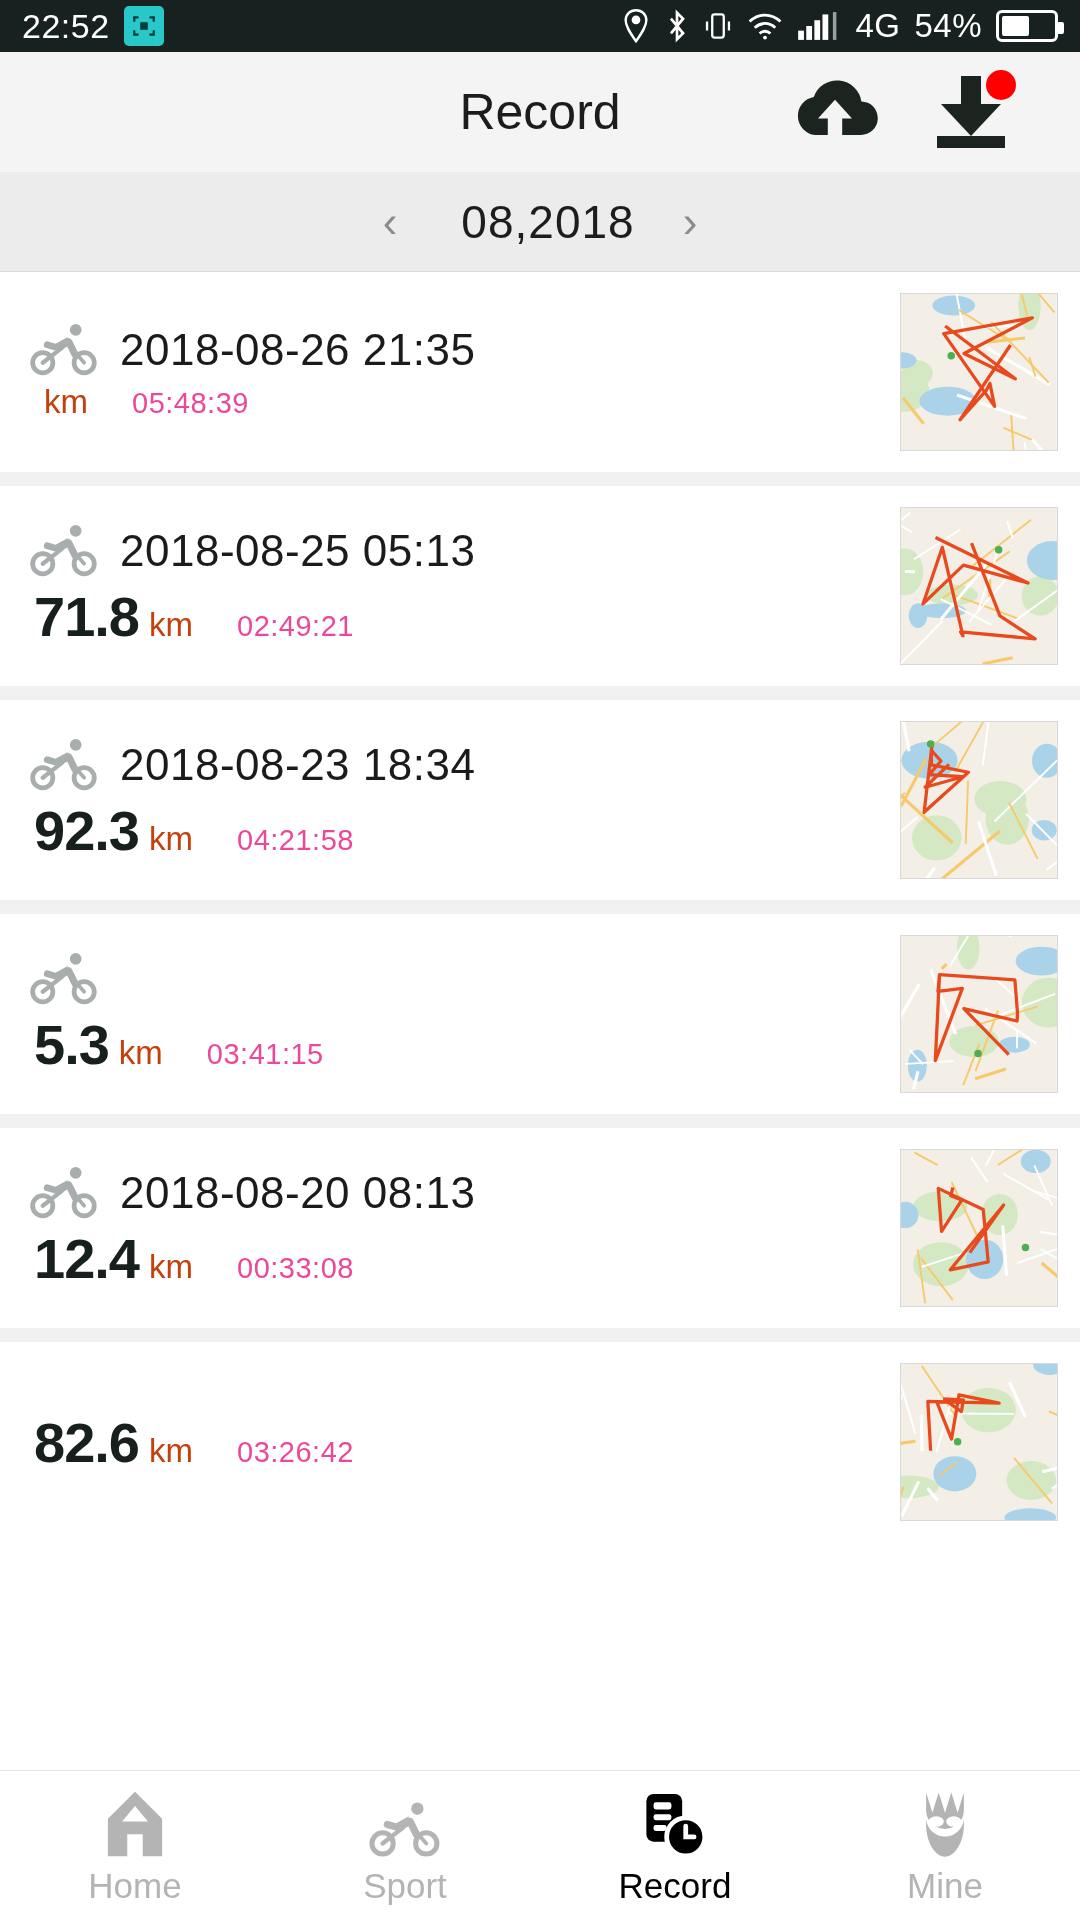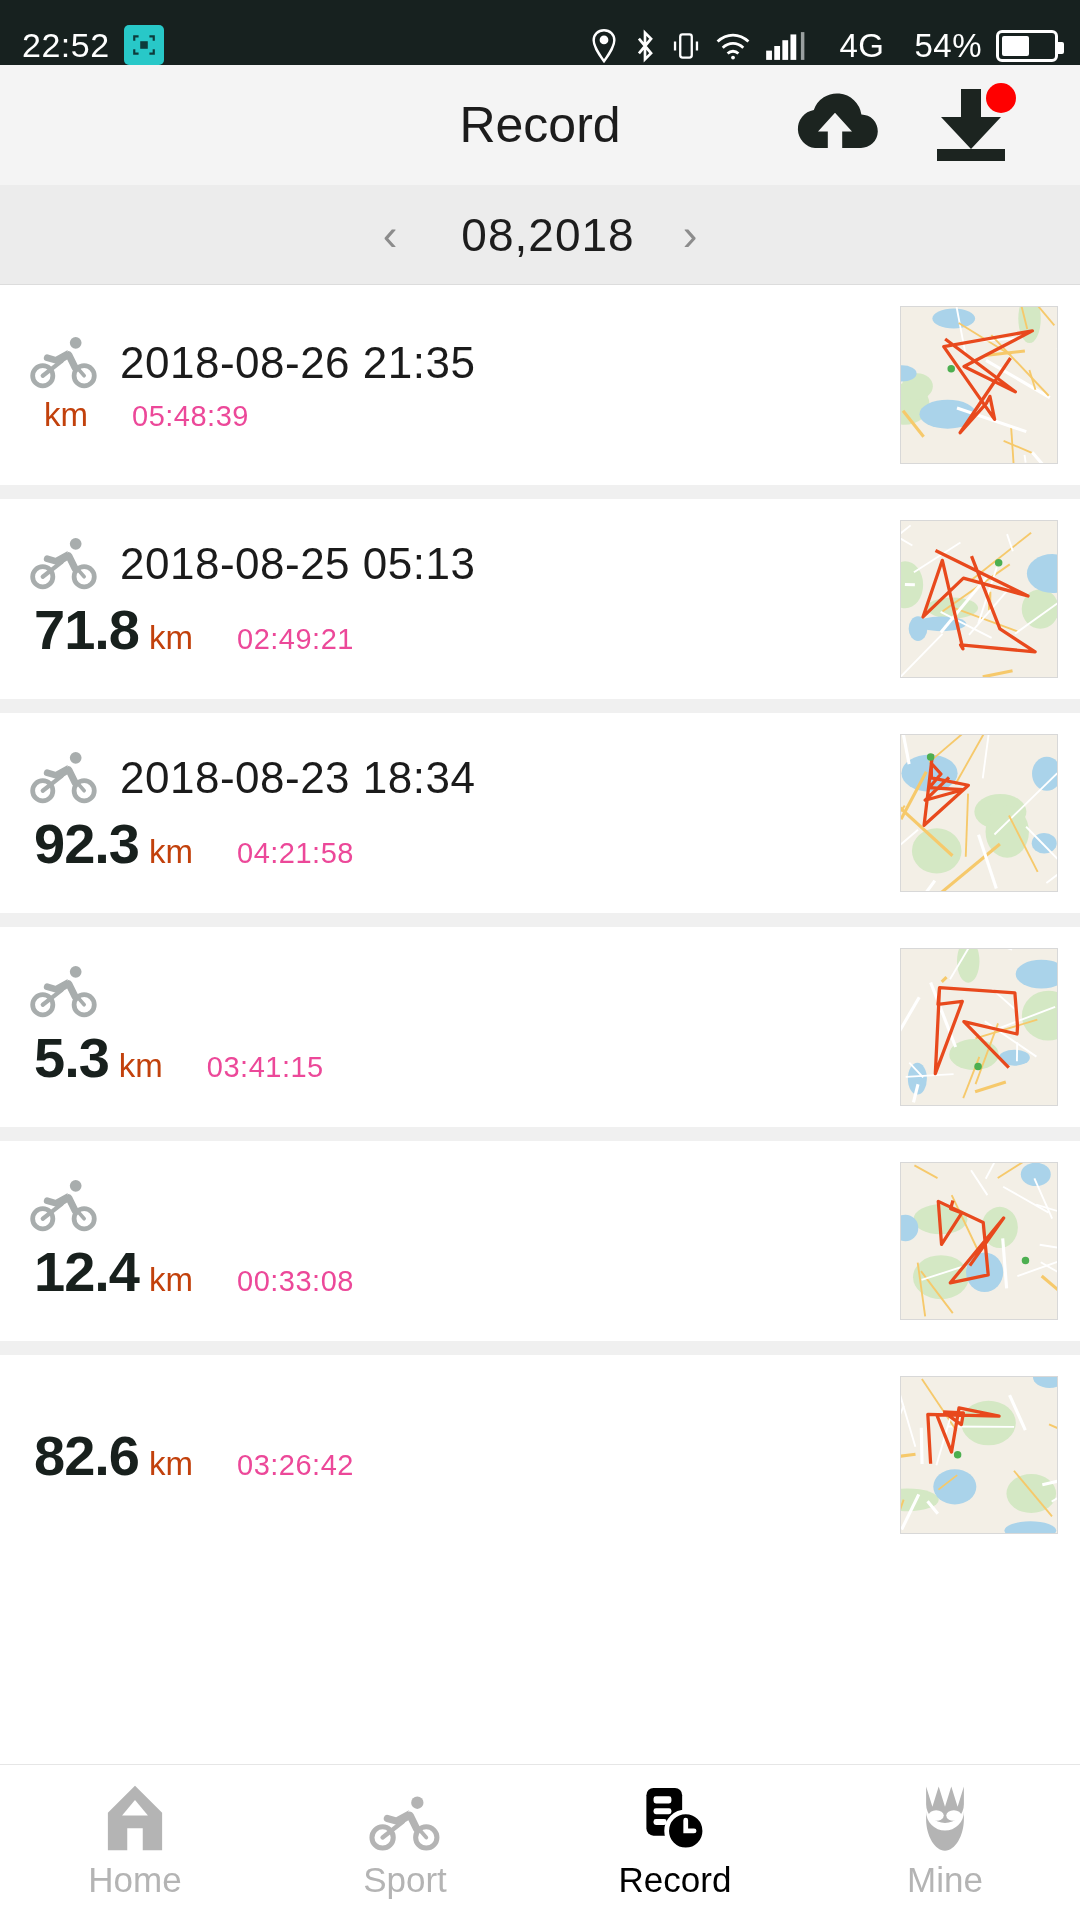--- a/index.html
+++ b/index.html
@@ -5,32 +5,32 @@
   * { margin:0; padding:0; box-sizing:border-box; }
   html, body {
     width:1080px; height:1920px;
     font-family:"Liberation Sans", sans-serif;
     background:#ffffff;
     overflow:hidden;
   }
 
   
   .statusbar {
-    height:65px; background:#17211f; color:#ffffff;
-    display:flex; align-items:flex-end; padding:0 22px;
+    height:52px; background:#17211f; color:#ffffff;
+    display:flex; align-items:center; padding:0 22px;
     font-size:34px; letter-spacing:0.5px;
   }
   .sb-time { font-weight:400; }
   .sb-badge {
     margin-left:14px; width:40px; height:40px; border-radius:5px;
     background:#28c8c8; display:flex; align-items:center; justify-content:center;
   }
   .sb-right { margin-left:auto; display:flex; align-items:center; gap:14px; }
   .sb-right svg { display:block; }
-  .sb-text { font-size:33px;margin-left:16px; }
+  .sb-text { font-size:33px; }
   .battery {
     width:62px; height:32px; border:3px solid #fff; border-radius:6px;
     position:relative; display:flex; align-items:center; padding:3px;
   }
   .battery::after {
     content:""; position:absolute; right:-9px; top:9px;
     width:6px; height:12px; background:#fff; border-radius:0 2px 2px 0;
   }
   .battery-fill { height:100%; background:#fff; border-radius:2px; }
 
@@ -83,21 +83,21 @@
 
   .thumb {
     position:absolute; right:22px; top:50%; transform:translateY(-50%);
     width:158px; height:158px; border:1px solid #d8d8d8;
     overflow:hidden; background:#f2efe9;
   }
   .thumb svg { display:block; width:100%; height:100%; }
 
   
   .bottomnav {
-    position:absolute; left:0; bottom:6px; width:1080px; height:150px;
+    position:absolute; left:0; bottom:0; width:1080px; height:150px;
     background:#ffffff; display:flex; align-items:center;
     border-top:1px solid #e6e6e6;
   }
   .navitem {
     flex:1; display:flex; flex-direction:column;
     align-items:center; justify-content:center; gap:8px;
   }
   .nav-icon { height:72px; display:flex; align-items:flex-end; }
   .nav-label { font-size:35px; color:#b4b4b4; }
   .navitem.active .nav-label { color:#000000; }
@@ -384,20 +384,21 @@
       <div class="rec-left">
         <div class="rec-row1">
           <span class="bike-icon"><svg viewBox="0 0 64 50" width="68" height="54" fill="#a8adad">
               <circle cx="12" cy="37" r="9.5" fill="none" stroke="#a8adad" stroke-width="4.5"></circle>
               <circle cx="51" cy="37" r="9.5" fill="none" stroke="#a8adad" stroke-width="4.5"></circle>
               <circle cx="43" cy="6" r="5.5"></circle>
               <path d="M36 12.5 L24 19 L17 17 a3.2 3.2 0 0 0-1.6 6.2 l10 2.8 a4 4 0 0 0 3.4-.6 l6.2-3.8 4.6 9.4 a3.3 3.3 0 0 0 6-2.7 l-6-12.2 a4 4 0 0 0-5-2z"></path>
               <path d="M30 23 L12 37" stroke="#a8adad" stroke-width="4" fill="none" stroke-linecap="round"></path>
               <path d="M38 22 L51 37" stroke="#a8adad" stroke-width="3.4" fill="none" stroke-linecap="round"></path>
             </svg></span>
+          <span class="rec-date">2018-08-20 08:13</span>
         </div>
         <div class="rec-row2">
           <span class="rec-dist">12.4</span>
           <span class="rec-unit">km</span>
           <span class="rec-dur">00:33:08</span>
         </div>
       </div>
       <div class="thumb">
         <svg viewBox="0 0 100 100" preserveAspectRatio="none">
           <rect width="100" height="100" fill="#f3efe6"></rect>

